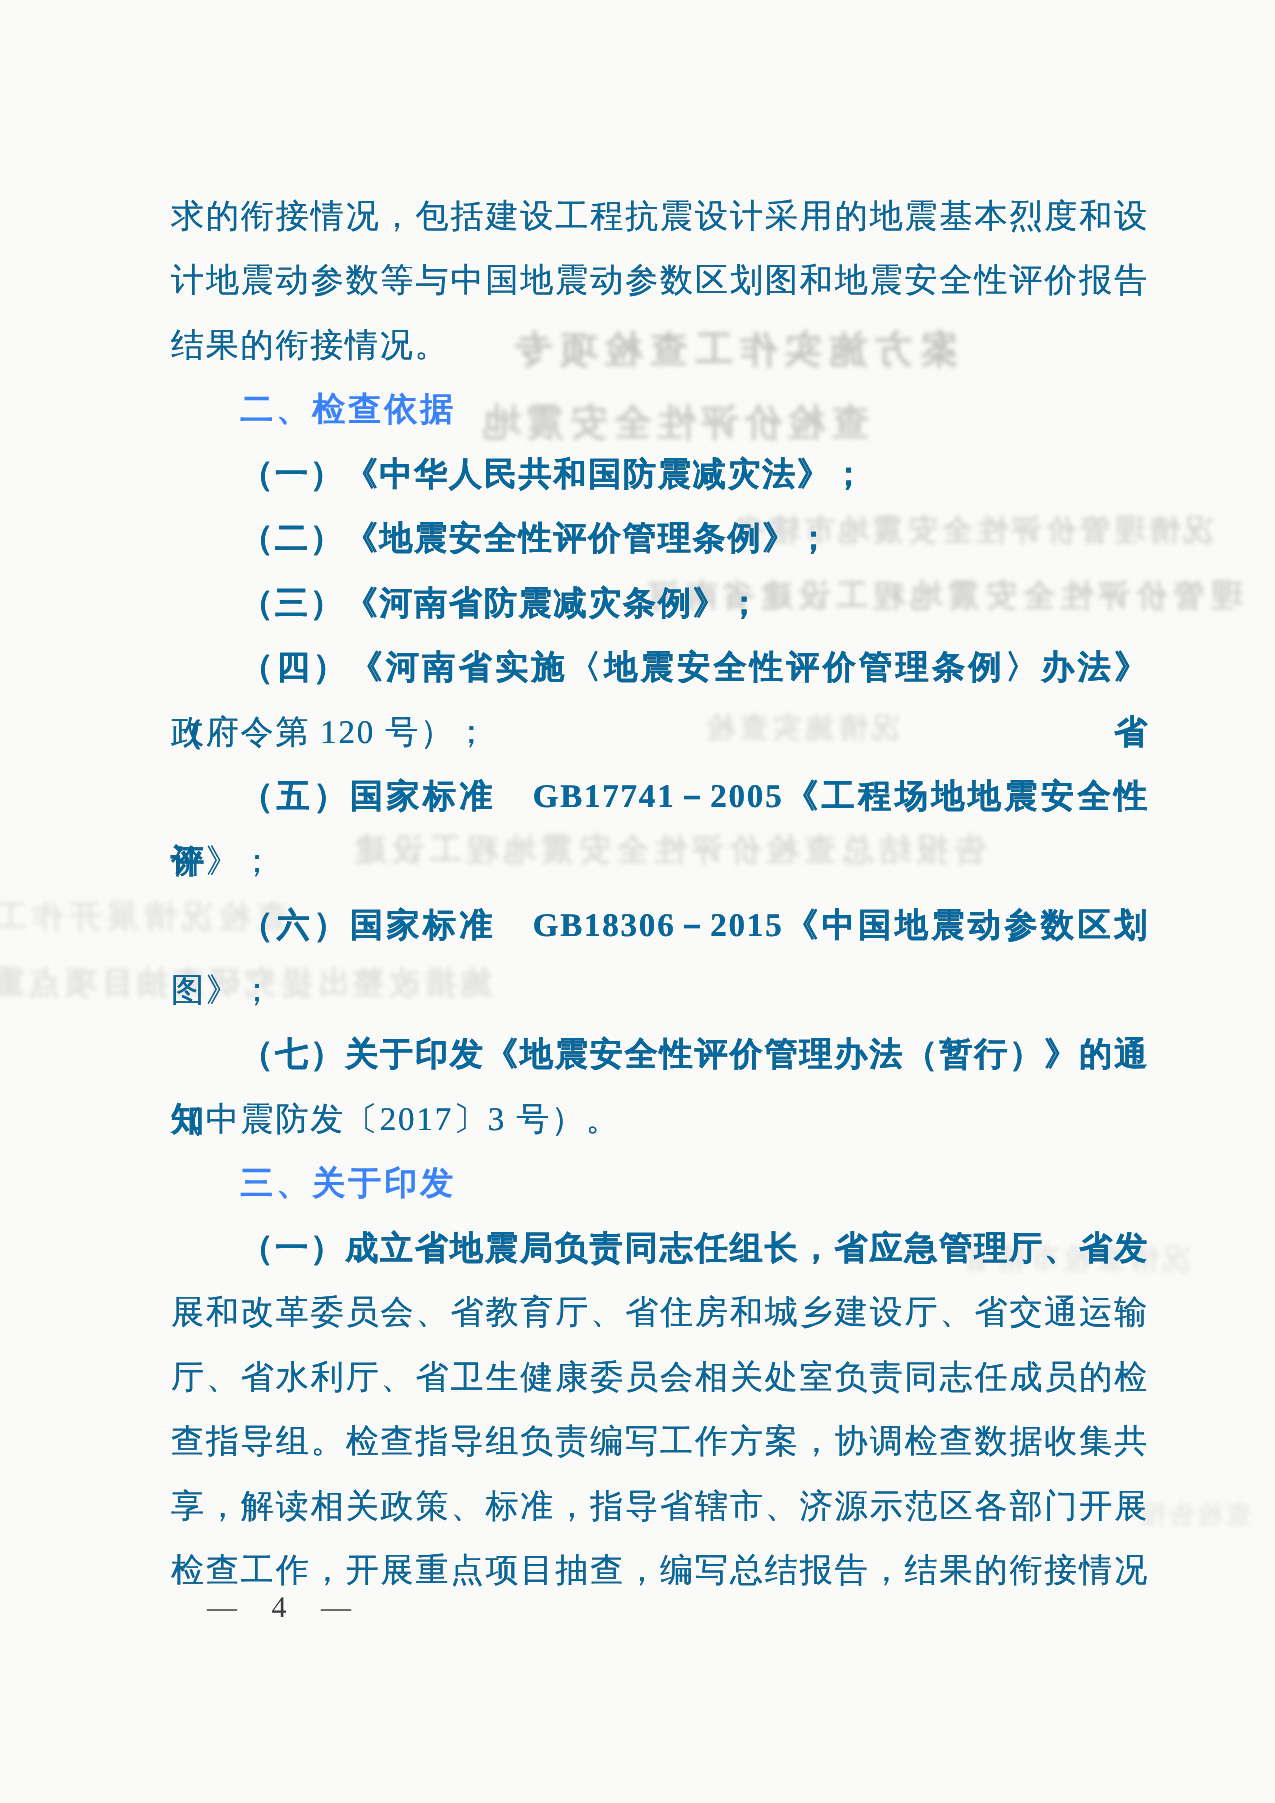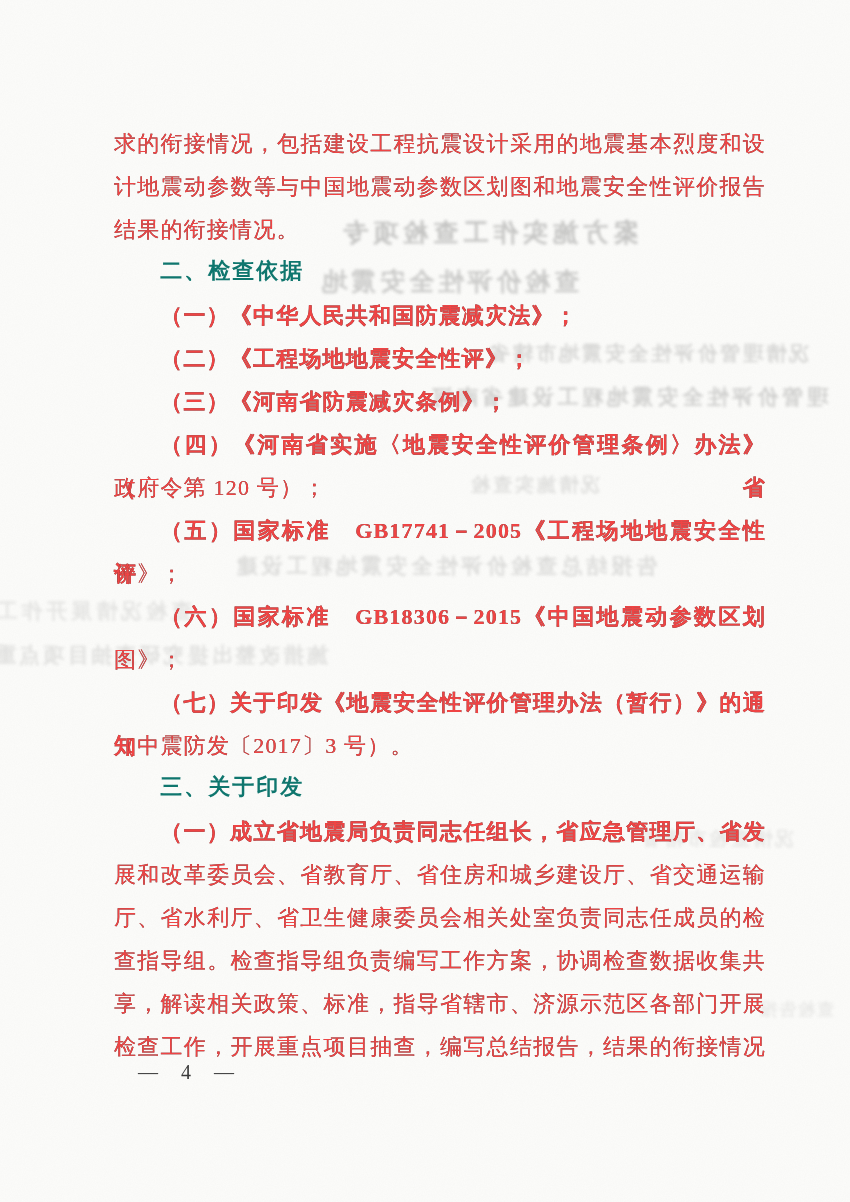--- a/index.html
+++ b/index.html
@@ -16,33 +16,33 @@
     left:114px;top:122px;
     width:652px;
   }
   .line{
     display:block;
     height:43px;
     line-height:43px;
     font-size:22px;
     letter-spacing:1.2px;
     white-space:nowrap;
-    color:#ef4444;
+    color:#0369a1;
     text-shadow:0 0 0.4px #3a3a3a;
   }
   .line.fill{
     white-space:normal;
     text-align:justify;
     text-align-last:justify;
   }
   .line.indent{ text-indent:2.1em;font-weight:bold; }
   .line.heading{
-    font-family:Liberation Mono, monospace;
+    font-family:Liberation Sans, sans-serif;
     font-weight:700;
-    color:#0f766e;
+    color:#3b82f6;
     letter-spacing:2px;
     text-shadow:none;
   }
   .footer-page-num{
     position:absolute;
     left:138px;top:1058px;
     font-size:20px;
     line-height:28px;
     color:#3b3b3b;
     letter-spacing:9px;
@@ -89,21 +89,21 @@
       <div class="bleed" style="left: 640px; top: 826px; font-size: 19px; letter-spacing: 3px; opacity: 0.1;">况情查检市辖省</div>
       <div class="bleed" style="left: 758px; top: 998px; font-size: 17px; letter-spacing: 2px; opacity: 0.09;">查检告报</div>
     </div>
 
   <div class="doc-body">
       <div class="line fill">求的衔接情况，包括建设工程抗震设计采用的地震基本烈度和设</div>
       <div class="line fill">计地震动参数等与中国地震动参数区划图和地震安全性评价报告</div>
       <div class="line">结果的衔接情况。</div>
       <div class="line indent heading">二、检查依据</div>
       <div class="line indent">（一）《中华人民共和国防震减灾法》；</div>
-      <div class="line indent">（二）《工程场地地震安全性评》；</div>
+      <div class="line indent">（二）《地震安全性评价管理条例》；</div>
       <div class="line indent">（三）《河南省防震减灾条例》；</div>
       <div class="line indent fill">（四）《河南省实施〈地震安全性评价管理条例〉办法》（省</div>
       <div class="line">政府令第 120 号）；</div>
       <div class="line indent fill">（五）国家标准　GB17741－2005《工程场地地震安全性评</div>
       <div class="line">价》；</div>
       <div class="line indent fill">（六）国家标准　GB18306－2015《中国地震动参数区划</div>
       <div class="line">图》；</div>
       <div class="line indent fill">（七）关于印发《地震安全性评价管理办法（暂行）》的通知</div>
       <div class="line">（中震防发〔2017〕3 号）。</div>
       <div class="line indent heading">三、关于印发</div>

